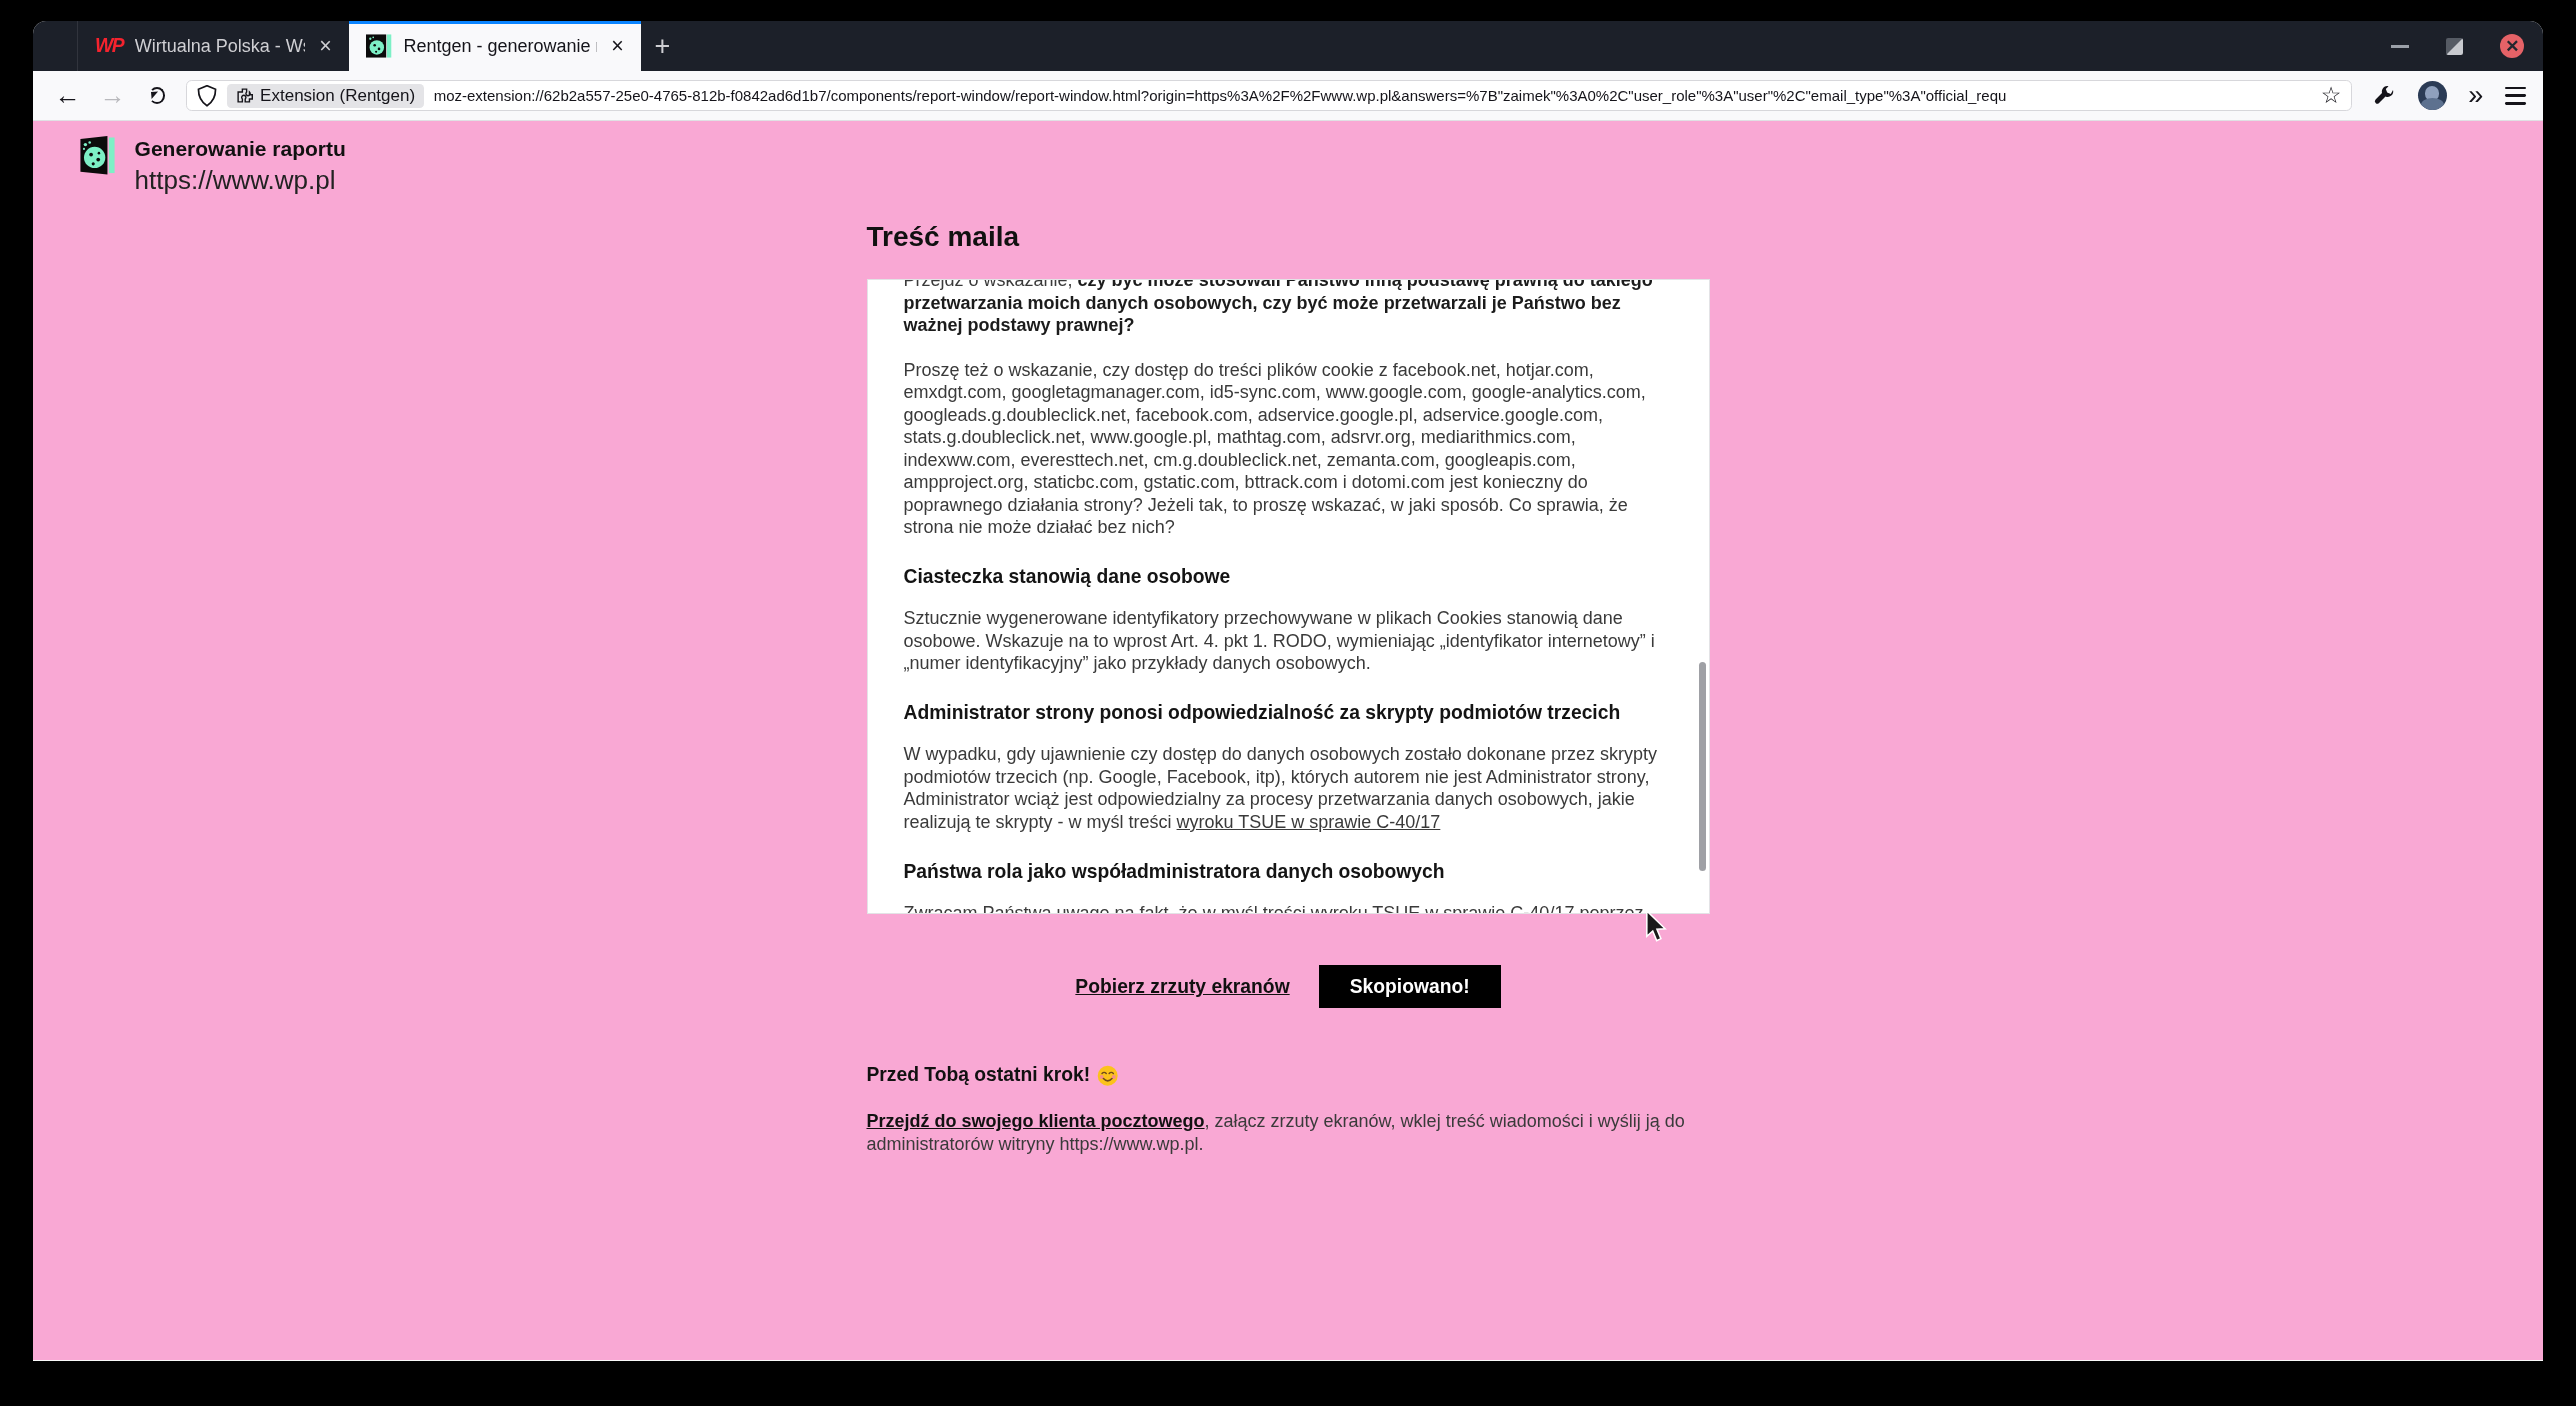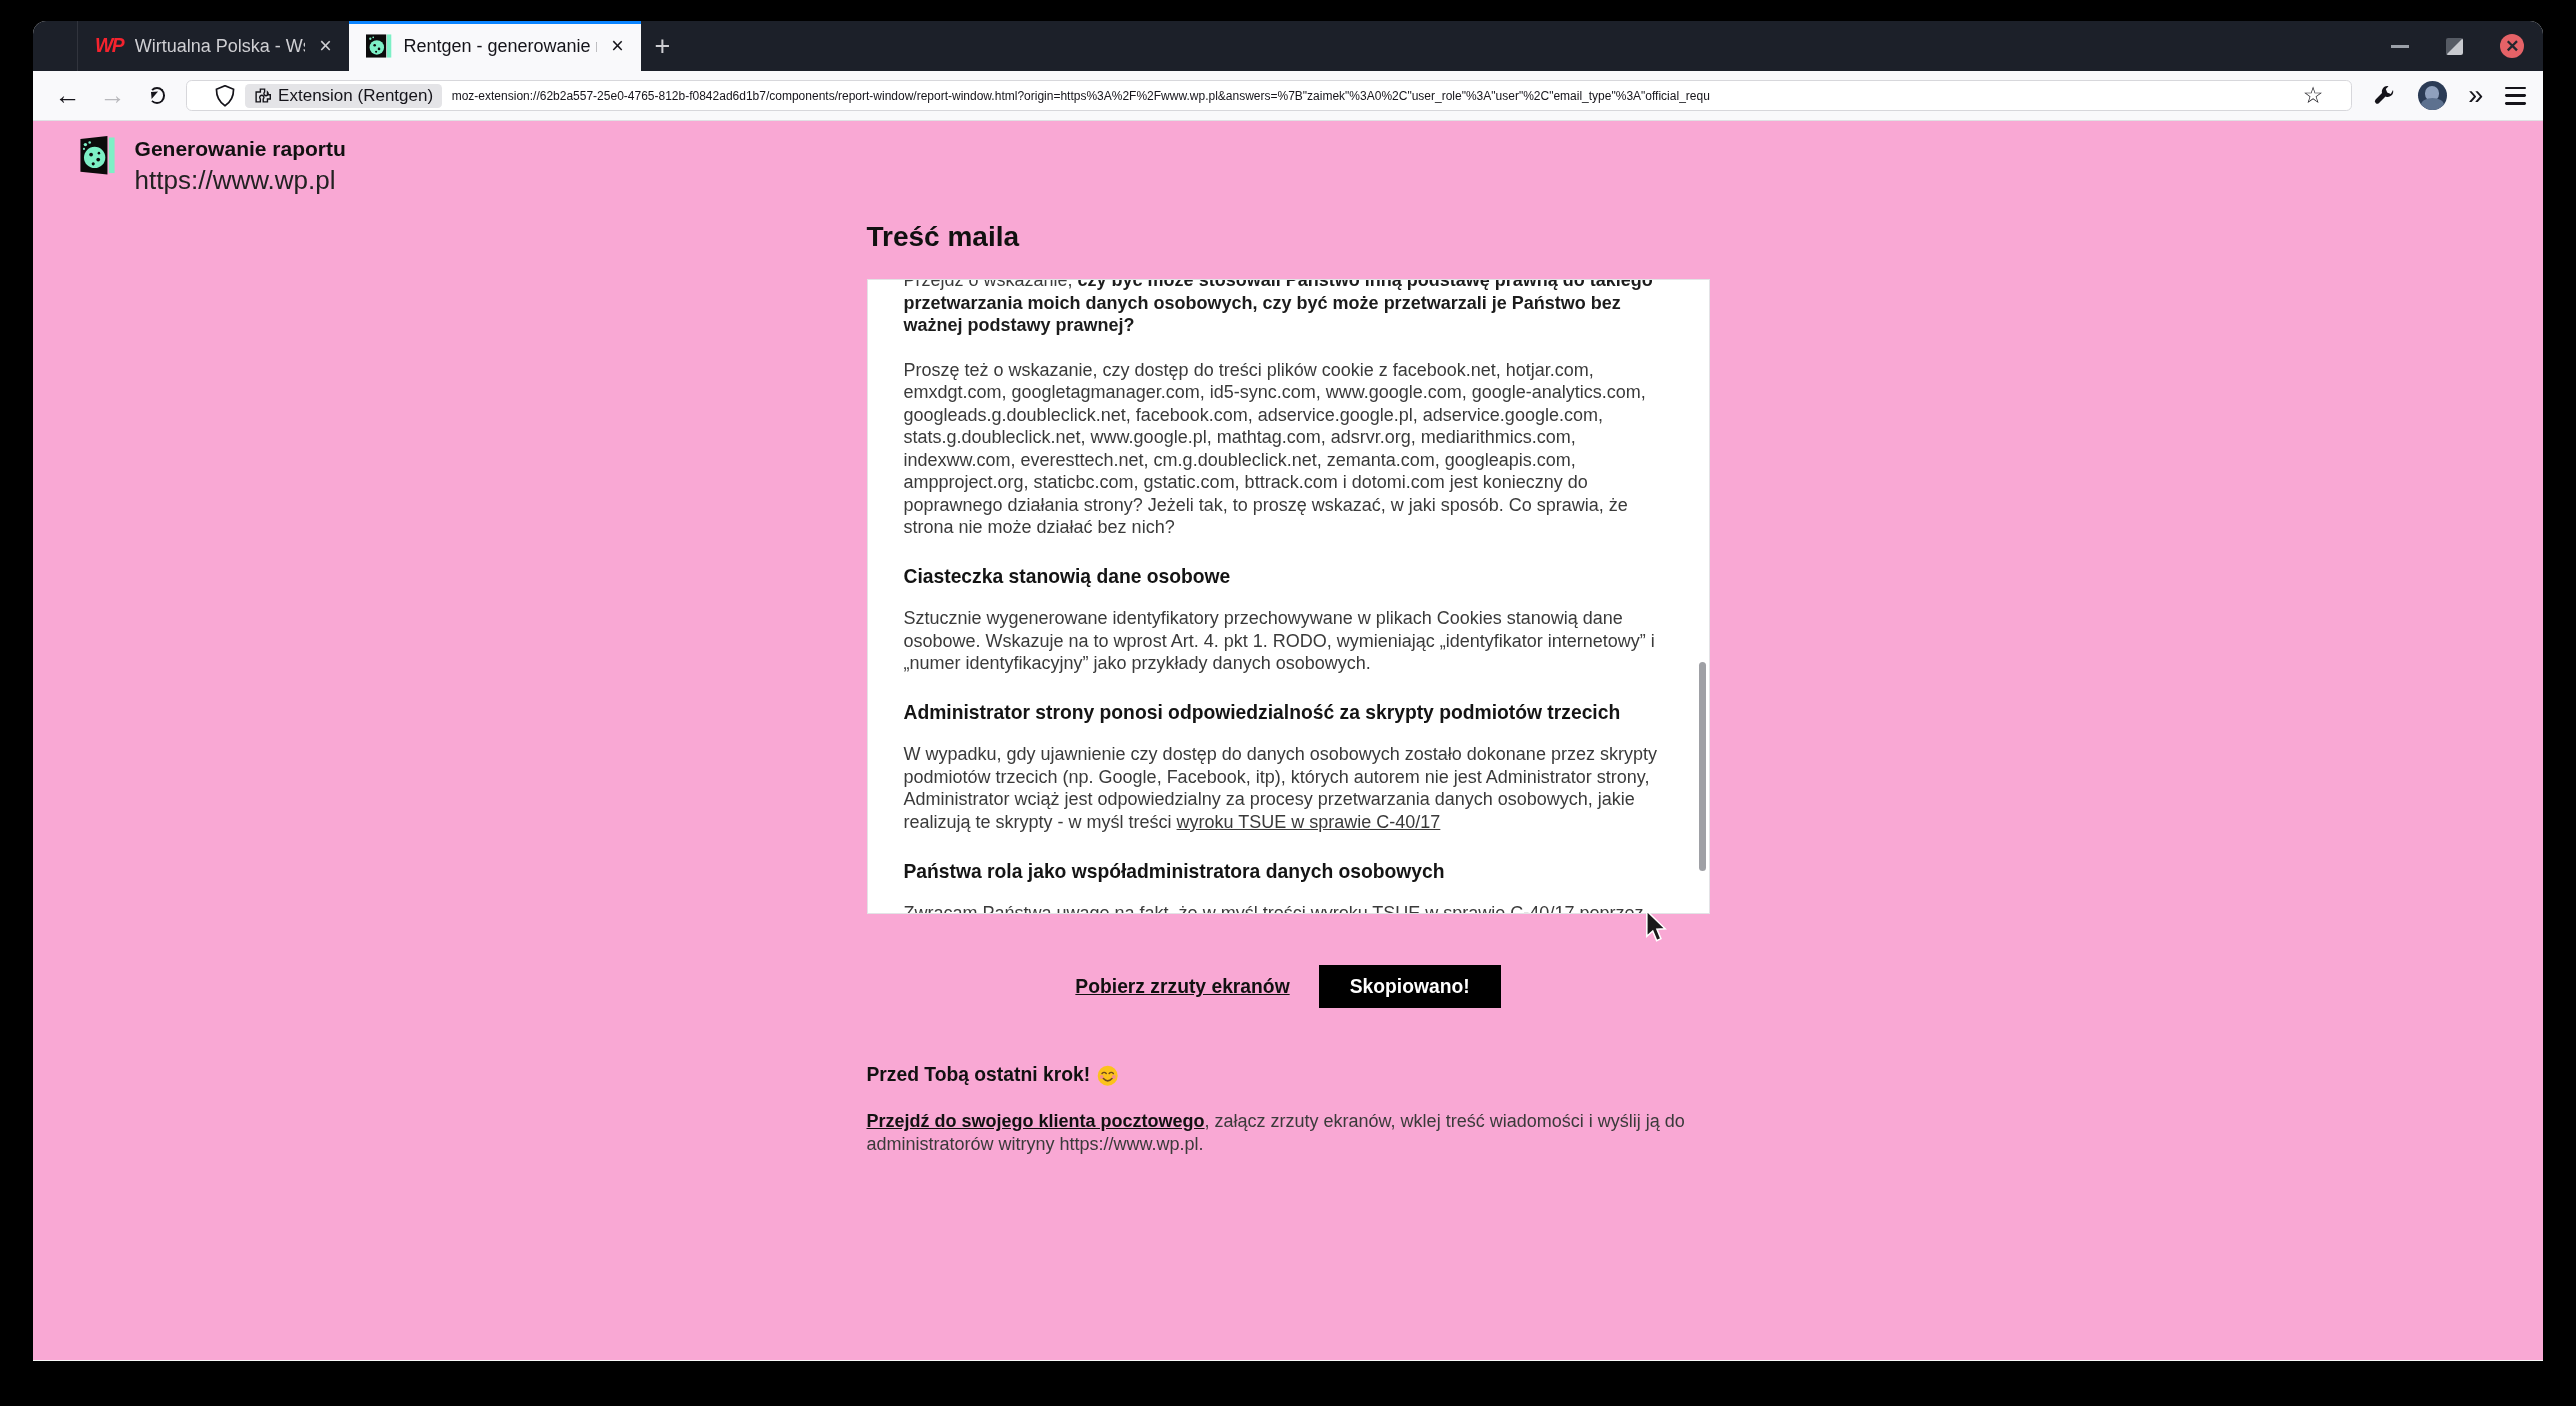--- a/index.html
+++ b/index.html
@@ -21,24 +21,24 @@
   .btn-min { width:18.6px; height:2.9px; background:#9ba0a8; }
   .btn-max { width:17px; height:17px; background:linear-gradient(135deg,#565b64 49%,#c8cacf 51%); border-radius:2.1px; }
   .btn-close { width:24px; height:24px; border-radius:50%; background:#e56267; color:#23262e; font-size:17px; font-weight:bold; display:flex; align-items:center; justify-content:center; line-height:1; }
 
   
   .toolbar { height:50px; background:#f9f9fb; border-bottom:0.7px solid #e0e0e4; display:flex; align-items:center; padding:0 17px 0 20px; gap:15.7px; }
   .nav-ico { font-size:26px; color:#15141a; width:31px; text-align:center; }
   .nav-ico.disabled { color:#b9b9bd; }
   .reload { width:17px; height:17px; border:2.5px solid #15141a; border-radius:50%; border-left-color:transparent; position:relative; margin:0 5.7px; }
   .reload::after { content:""; position:absolute; left:-5px; top:-2.9px; border:5px solid transparent; border-right-color:#15141a; transform:rotate(40deg); }
-  .urlbar { flex:0 0 auto; width:2166px; height:31px; background:#fff; border:0.7px solid #d7d7db; border-radius:5.7px; display:flex; align-items:center; padding:0 28px; gap:10px; overflow:hidden; }
+  .urlbar { flex:0 0 auto; width:2166px; height:31px; background:#fff; border:0.7px solid #d7d7db; border-radius:5.7px; display:flex; align-items:center; padding:0 10px; gap:10px; overflow:hidden; }
   .urlbar .badge { display:flex; align-items:center; gap:7.1px; background:#e4e4e7; border-radius:4.3px; height:24px; padding:0 8.6px; flex:0 0 auto; }
   .badge span { font-size:17px; color:#15141a; white-space:nowrap; }
-  .url-text { font-size:12px; color:#15141a; white-space:nowrap; overflow:hidden; flex:1; }
+  .url-text { font-size:15px; color:#15141a; white-space:nowrap; overflow:hidden; flex:1; }
   .star { font-size:23px; color:#15141a; flex:0 0 auto; }
   .tool-right { display:flex; align-items:center; gap:21.4px; margin-left:4.3px; }
   .avatar { width:29px; height:29px; border-radius:50%; background:#2b3b55; position:relative; overflow:hidden; }
   .avatar::before { content:""; position:absolute; left:7.1px; top:5px; width:14.3px; height:14.3px; border-radius:50%; background:#8fa0bd; }
   .avatar::after { content:""; position:absolute; left:2.9px; top:17px; width:23px; height:14.3px; border-radius:50% 50% 0 0; background:#5d718f; }
   .chev2 { font-size:27px; color:#15141a; line-height:1; }
   .hamb { width:21.4px; display:flex; flex-direction:column; gap:5px; }
   .hamb i { height:2.9px; background:#15141a; border-radius:1.4px; }
 
   

